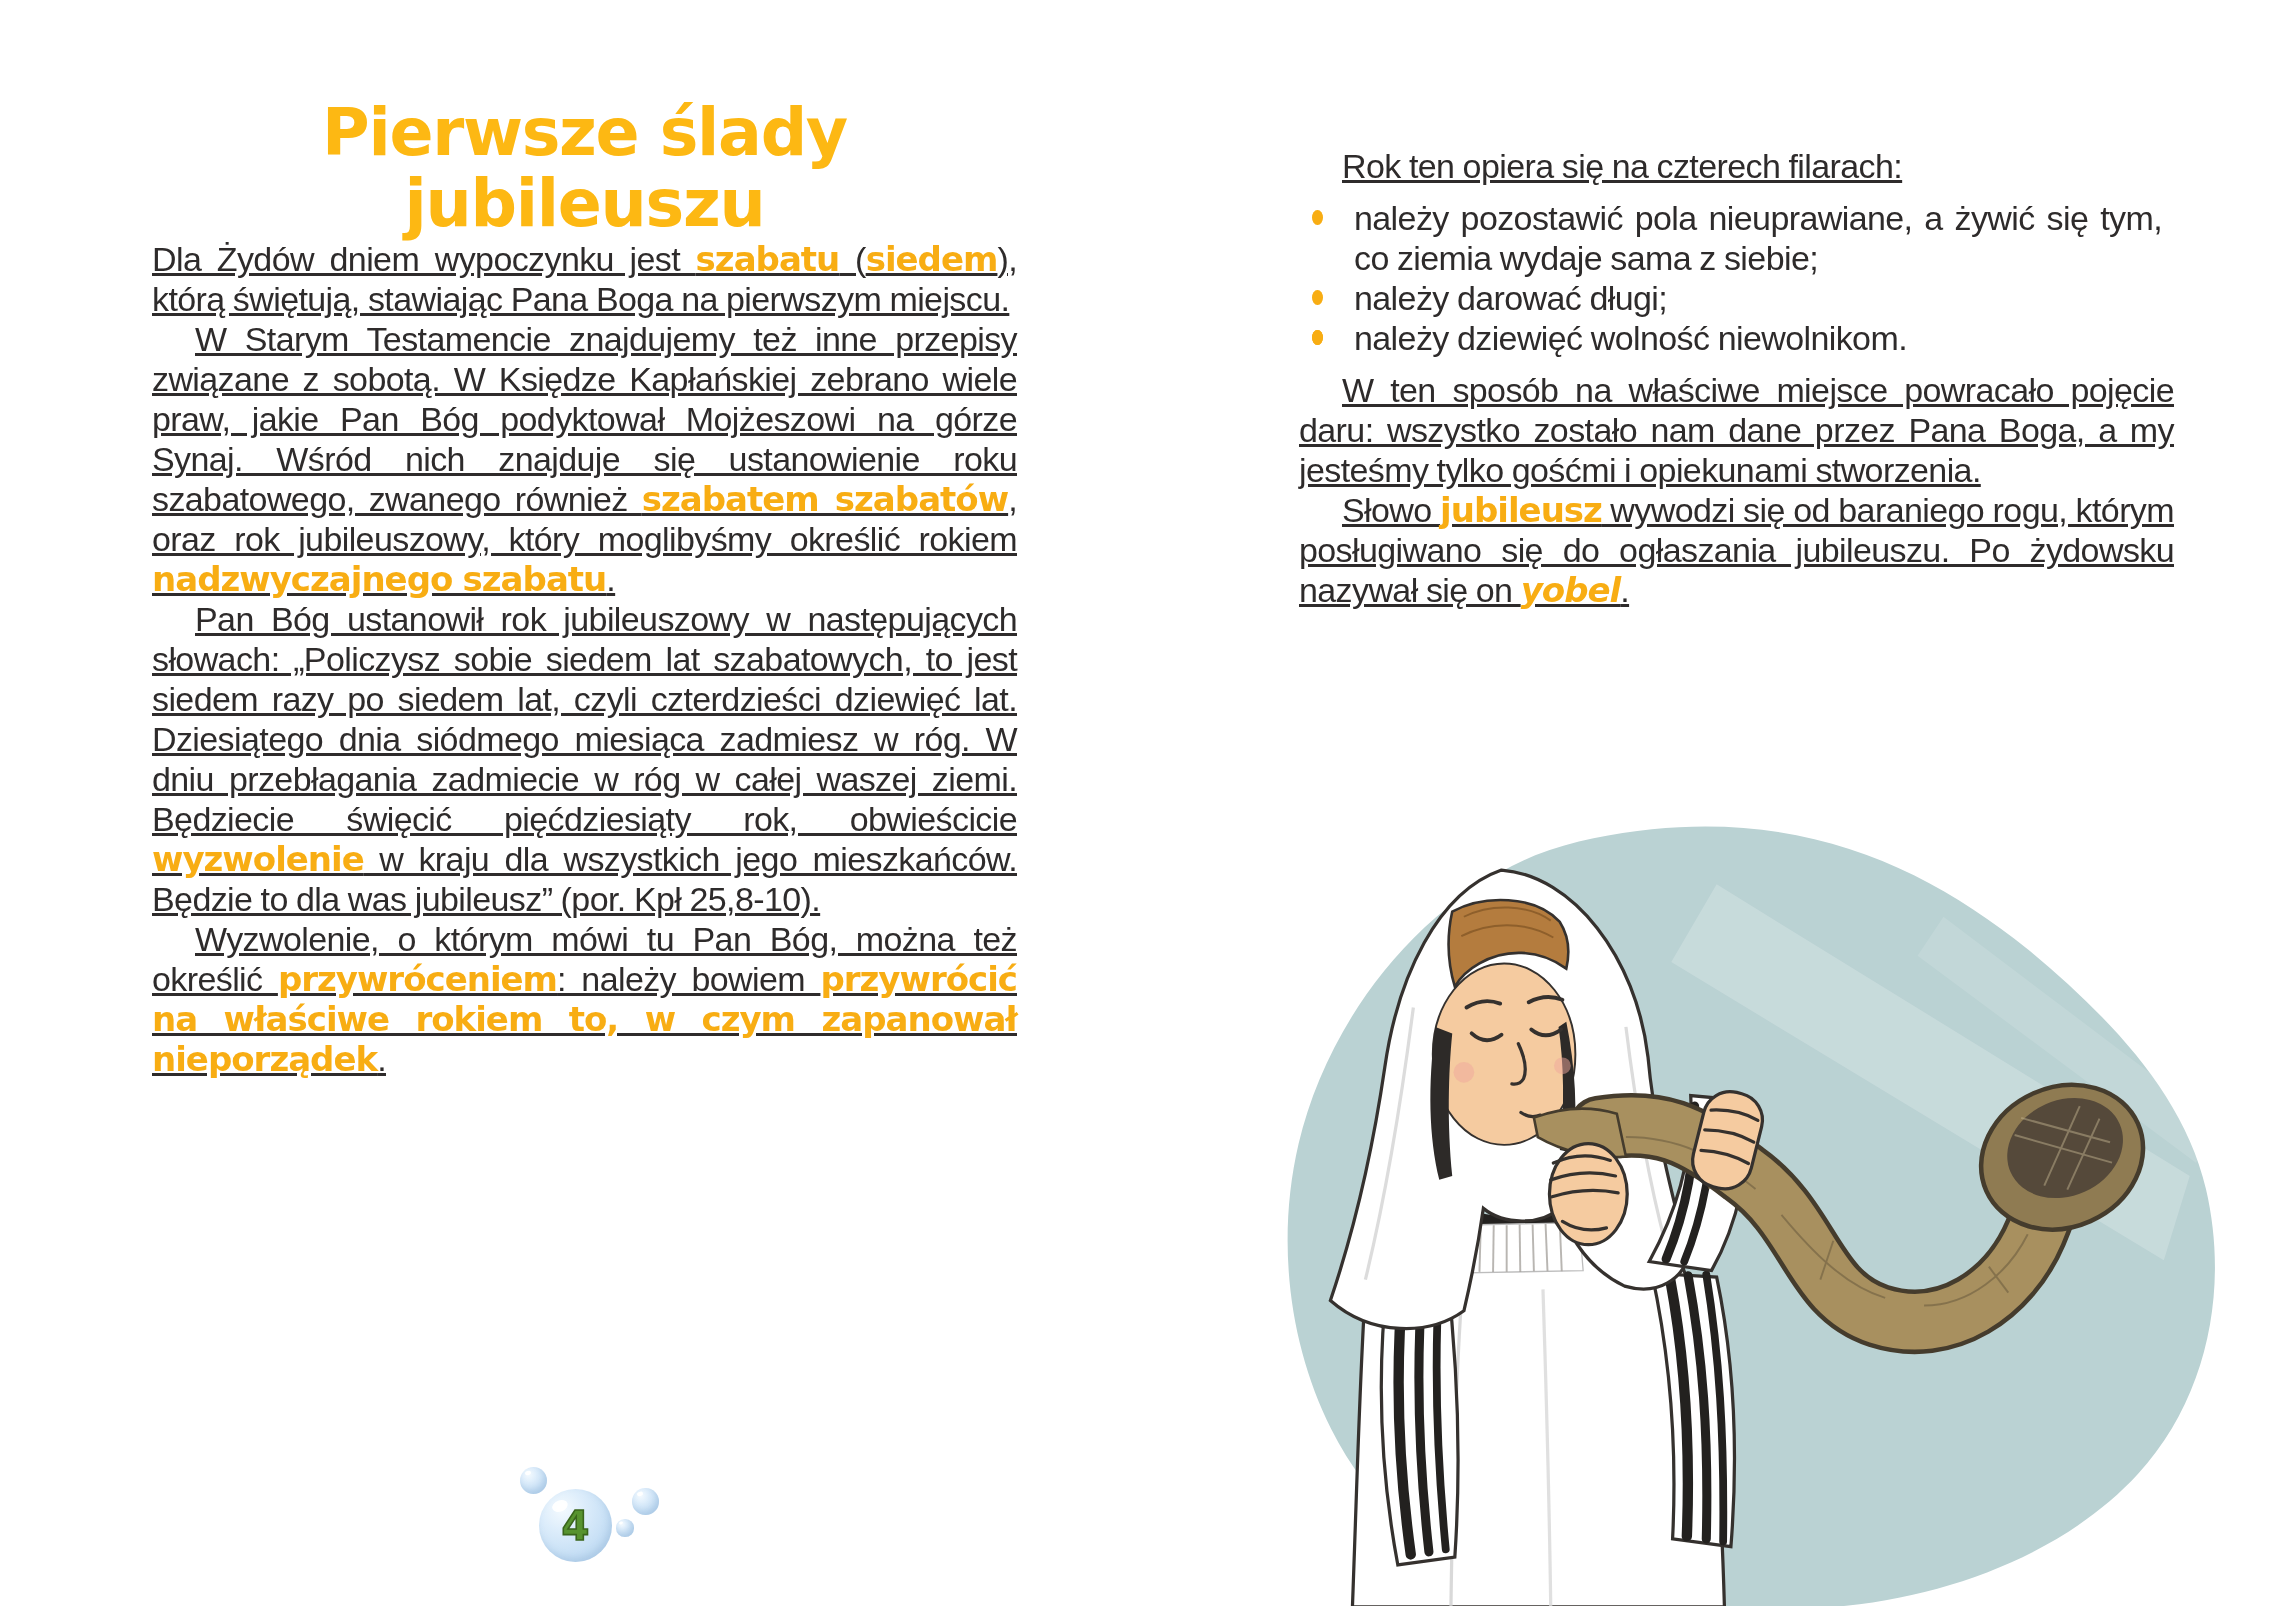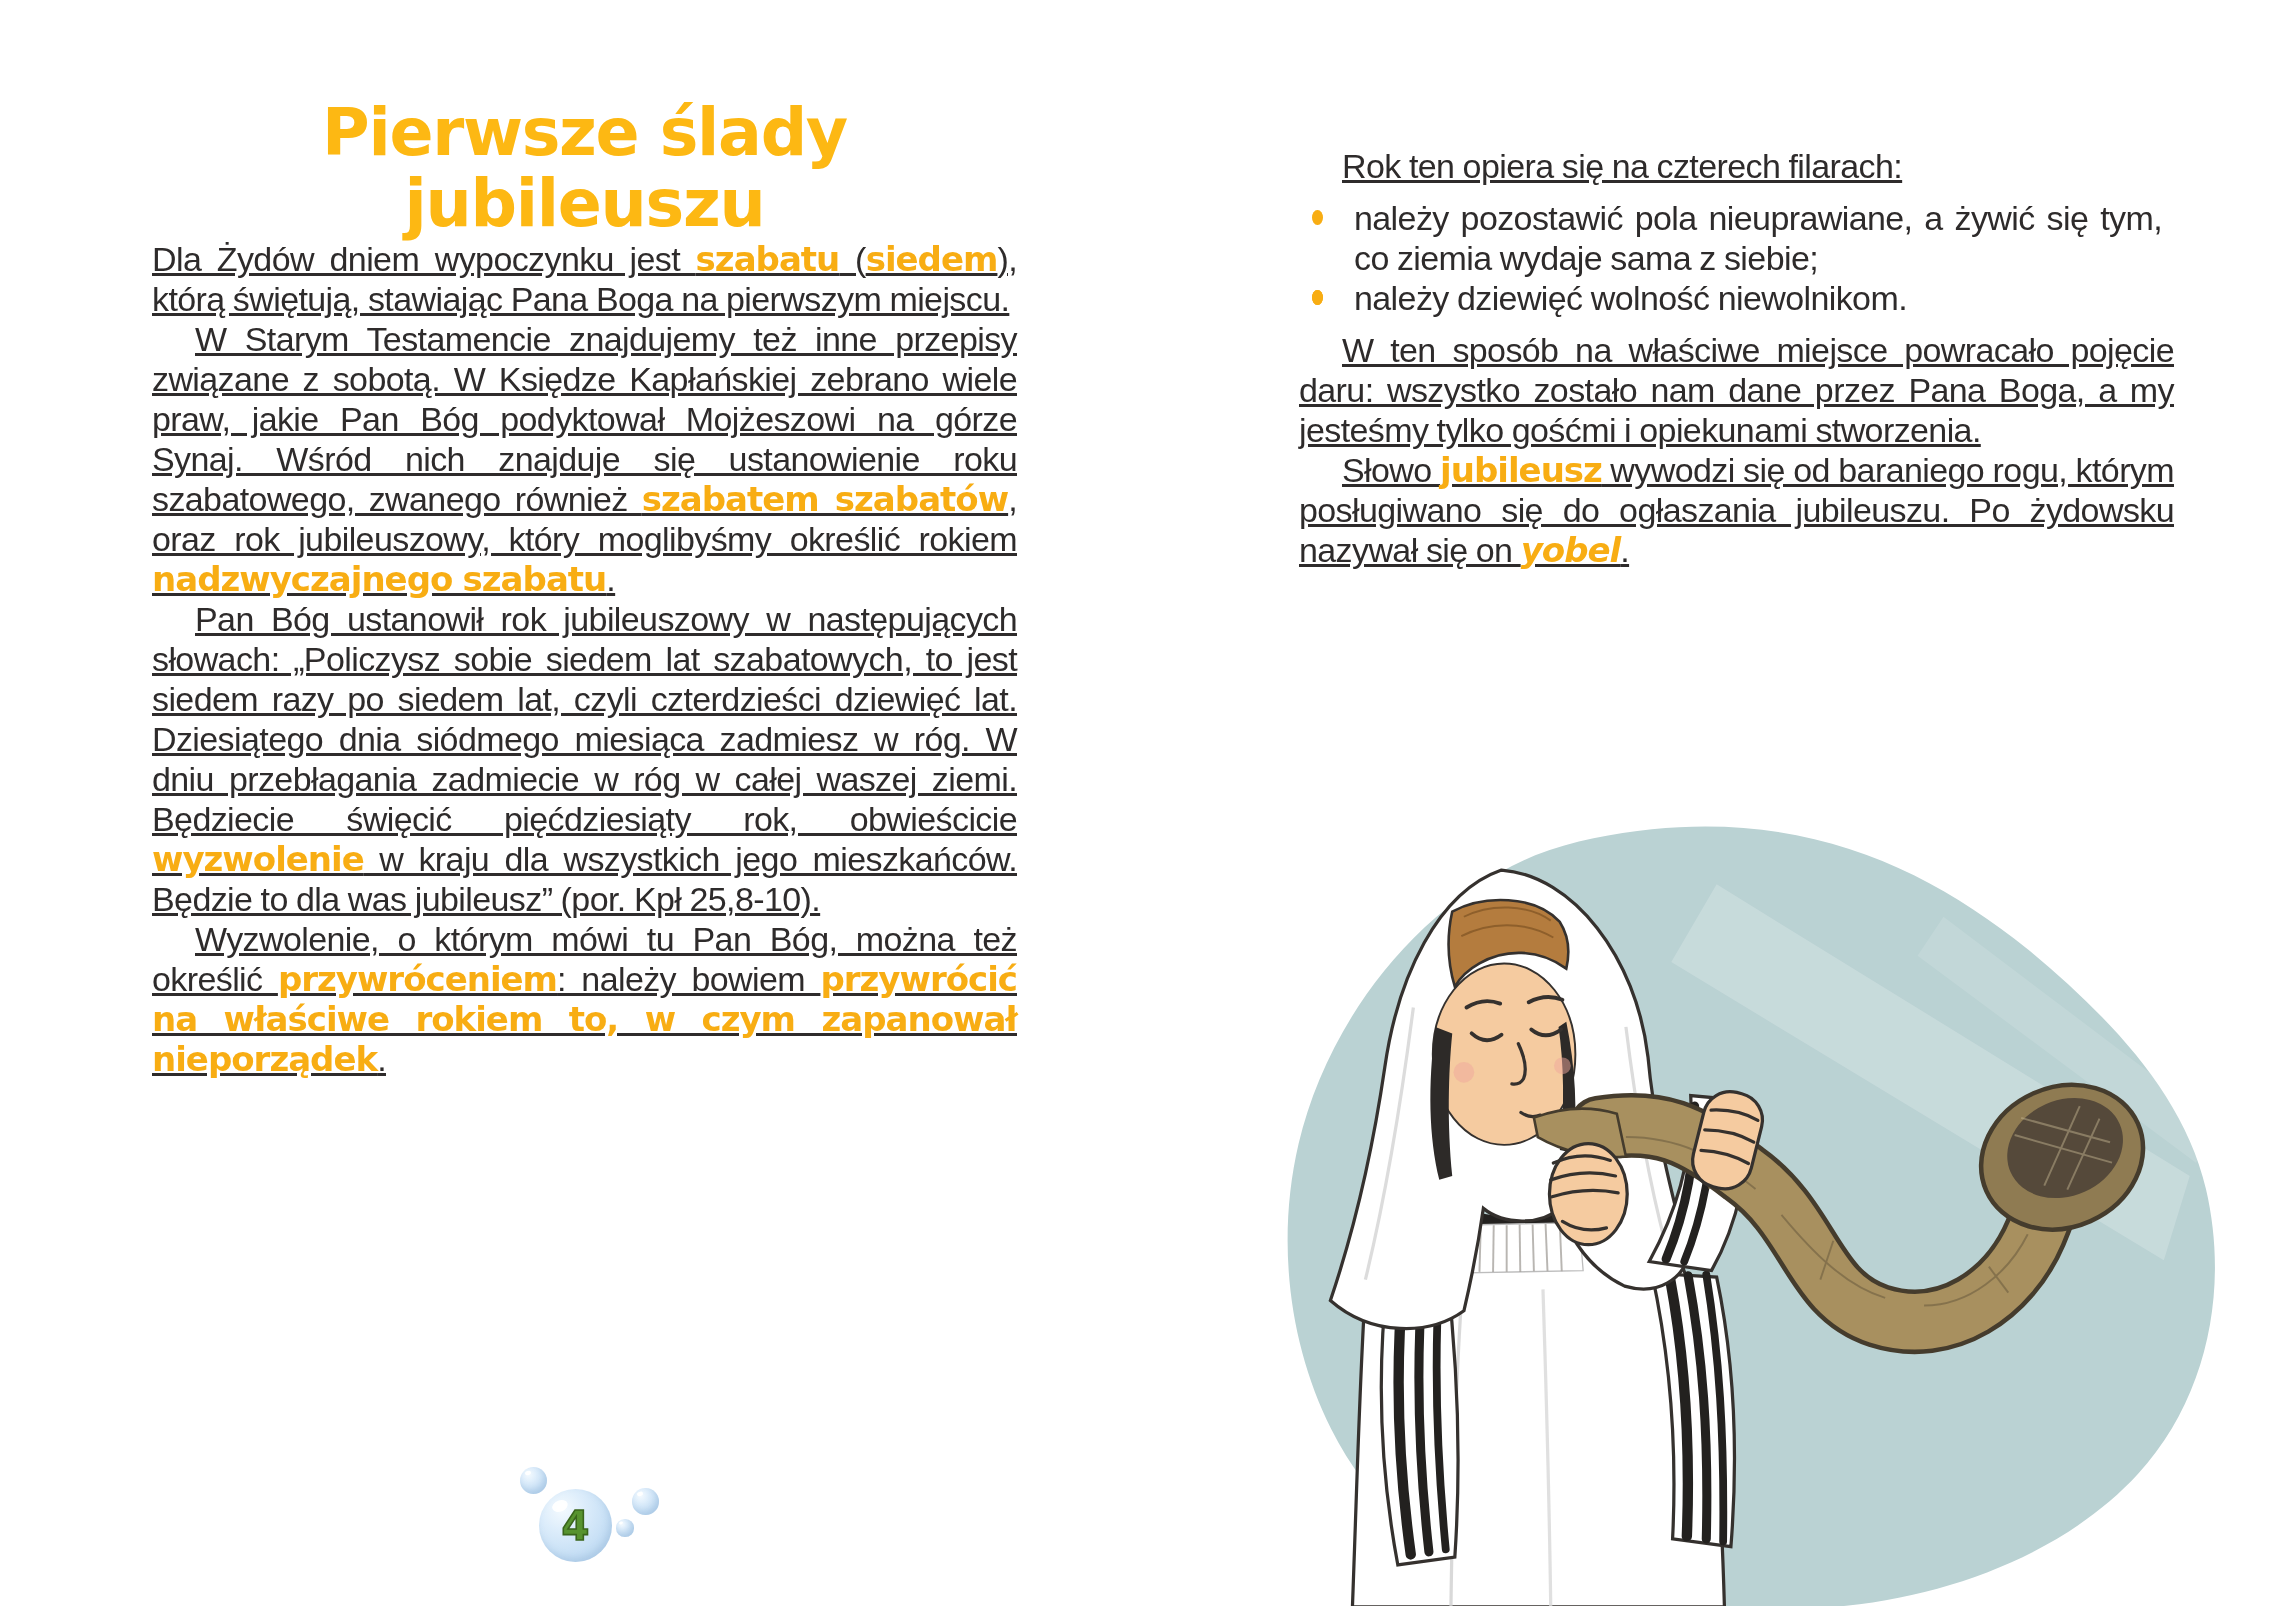--- a/index.html
+++ b/index.html
@@ -85,20 +85,24 @@
     <p class="body ind gap"><span>Pan Bóg ustanowił rok jubileuszowy w następujących słowach: „Policzysz sobie siedem lat szabatowych, to jest siedem razy po siedem lat, czyli czterdzieści dziewięć lat. Dziesiątego dnia siódmego miesiąca zadmiesz w róg. W dniu przebłagania zadmiecie w róg w całej waszej ziemi. Będziecie święcić pięćdziesiąty rok, obwieścicie </span><span class="hl">wyzwolenie</span><span> w kraju dla wszystkich jego mieszkańców. Będzie to dla was jubileusz” (por. Kpł 25,8-10).</span></p>
     <p class="body ind"><span>Wyzwolenie, o którym mówi tu Pan Bóg, można też określić </span><span class="hl">przywróceniem</span><span>: należy bowiem </span><span class="hl">przywrócić na właściwe rokiem to, w czym zapanował nieporządek</span><span>.</span></p>
   </div>
 
   <div class="col col-right">
     <p class="body ind"><span>Rok ten opiera się na czterech filarach:</span></p>
     <ul class="bullets">
       <li>
         <span class="dot"></span>
         <span>należy pozostawić pola nieuprawiane, a żywić się tym, co ziemia wydaje sama z siebie;</span>
+      </li>
+      <li>
+        <span class="dot"></span>
+        <span>należy darować długi;</span>
       </li>
       <li>
         <span class="dot"></span>
       </li>
       <li>
         <span class="dot"></span>
         <span>należy dziewięć wolność niewolnikom.</span>
       </li>
     </ul>
     <p class="body ind"><span>W ten sposób na właściwe miejsce powracało pojęcie daru: wszystko zostało nam dane przez Pana Boga, a my jesteśmy tylko gośćmi i opiekunami stworzenia.</span></p>

